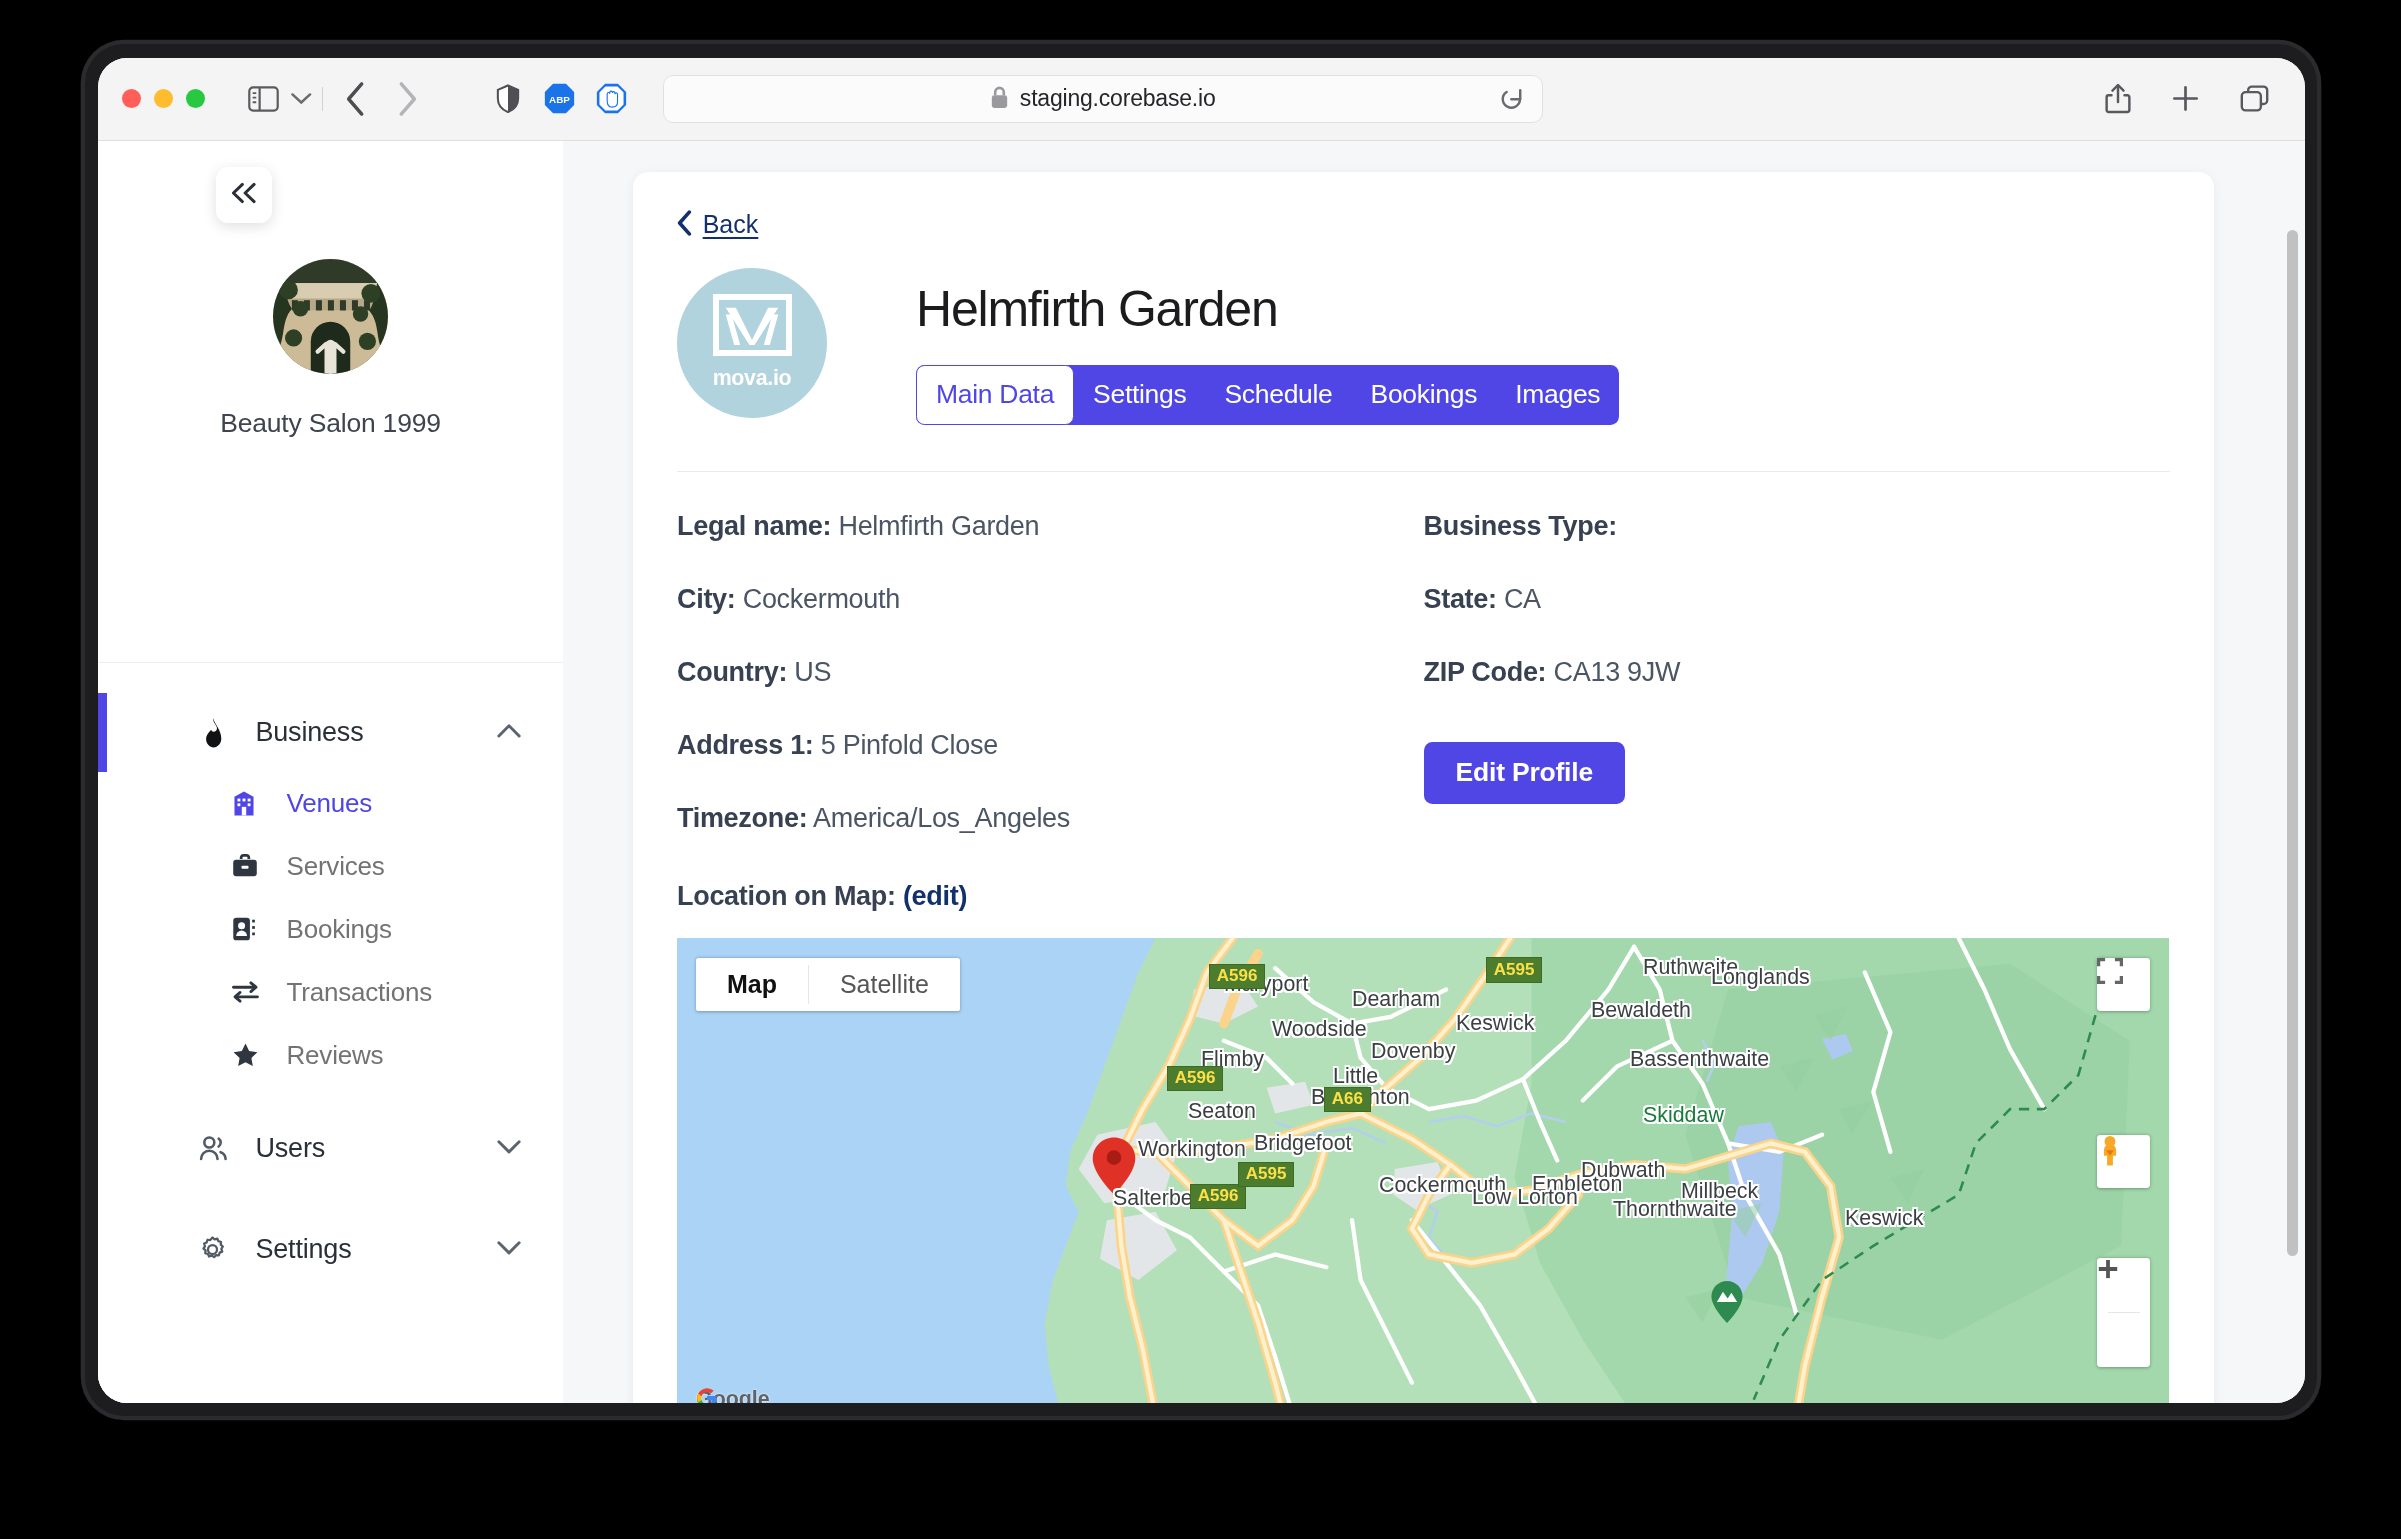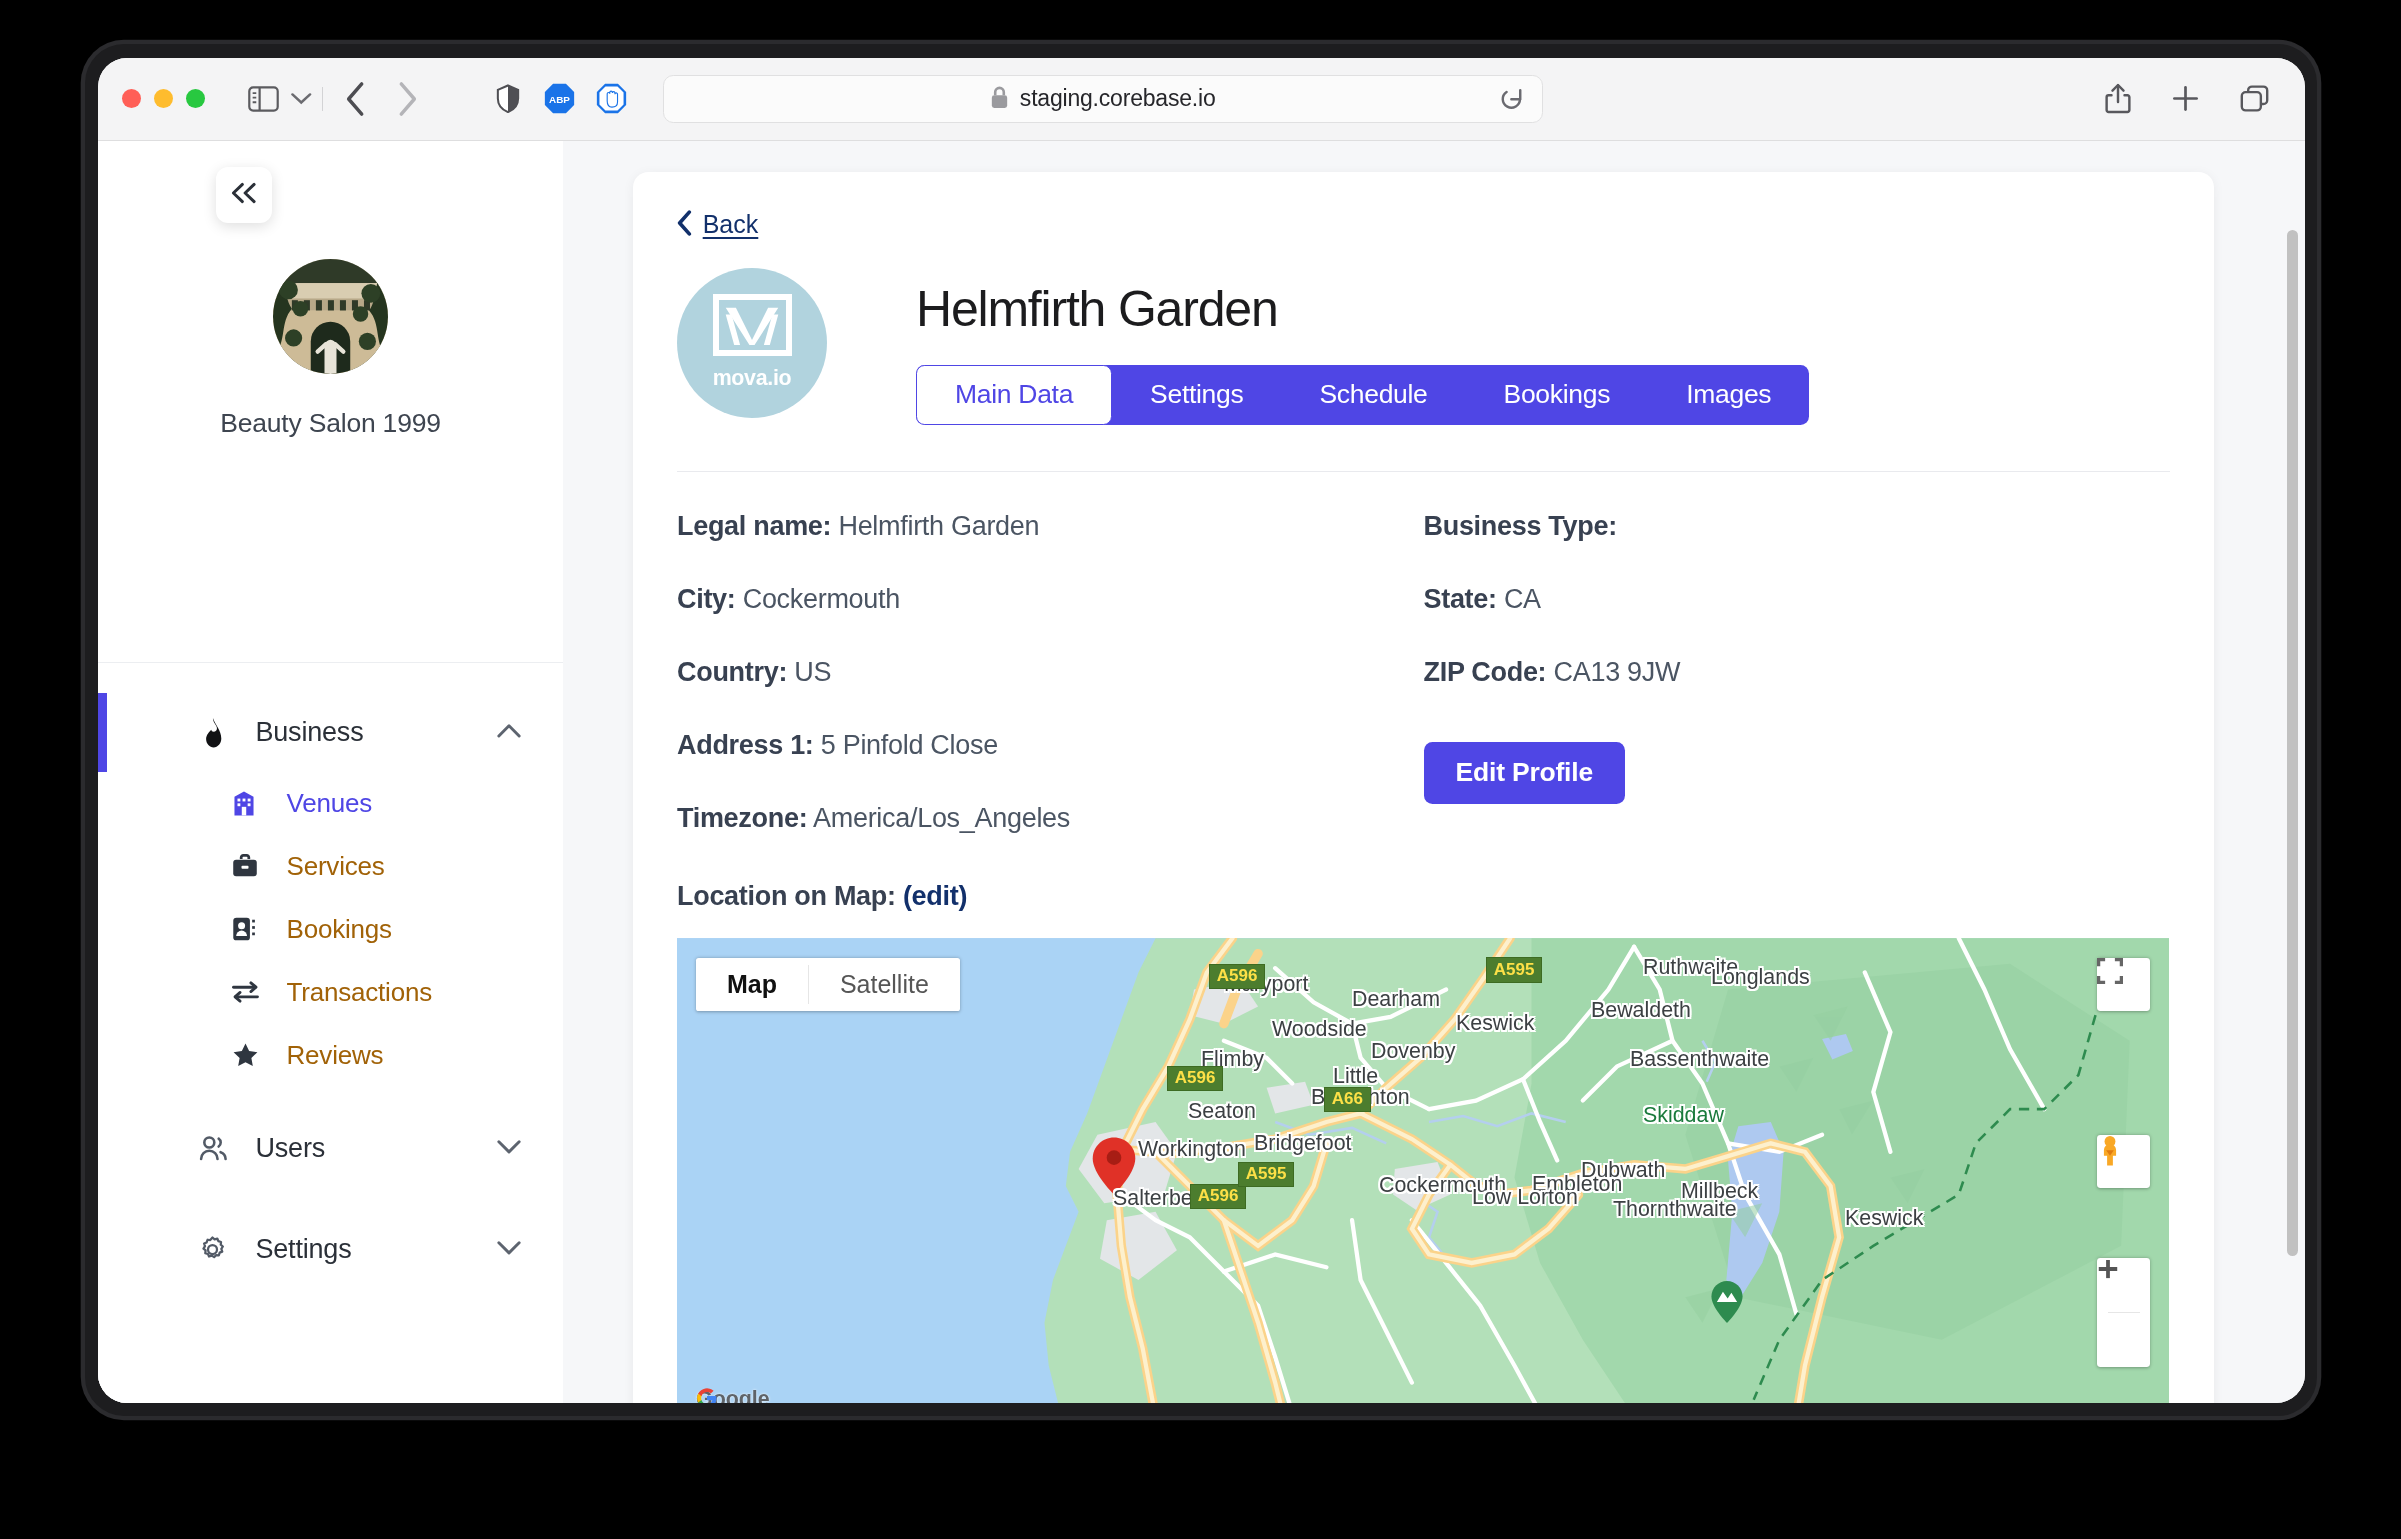--- a/index.html
+++ b/index.html
@@ -137,21 +137,21 @@
   }
   .nav-group-header .chev { margin-left: auto; color: #6b7280; }
   .nav-item {
     height: 63px;
     display: flex; align-items: center;
     padding-left: 134px;
     cursor: pointer;
   }
   .nav-item .nav-ico { width: 34px; }
   .nav-item .nav-label {
-    margin-left: 20.5px; font-size: 26px; color: #a16207; letter-spacing: -0.2px;
+    margin-left: 20.5px; font-size: 26px; color: #737373; letter-spacing: -0.2px;
   }
   .nav-item.active .nav-label { color: #4f46e5; }
   .nav-item.active .nav-ico svg { fill: #4f46e5; }
   .nav-spacer { height: 22px; }
 
   
   #main {
     flex: 1; position: relative;
     height: 100%;
     overflow: hidden;
@@ -196,21 +196,21 @@
     font-size: 50px; color: #1c1c1e; letter-spacing: -1.2px; font-weight: 400;
   }
   #tabs {
     margin-top: 27px;
     display: inline-flex;
     background: #4f46e5;
     border-radius: 8.5px;
     overflow: hidden;
   }
   .tab {
-    padding: 0 38px; height: 60px;
+    padding: 0 19px; height: 60px;
     display: flex; align-items: center;
     font-size: 26.5px; color: #ffffff; letter-spacing: -0.3px;
     cursor: pointer;
   }
   .tab.active {
     background: #ffffff; color: #4f46e5;
     border: 1.7px solid #4f46e5;
     border-radius: 8.5px;
   }
 

